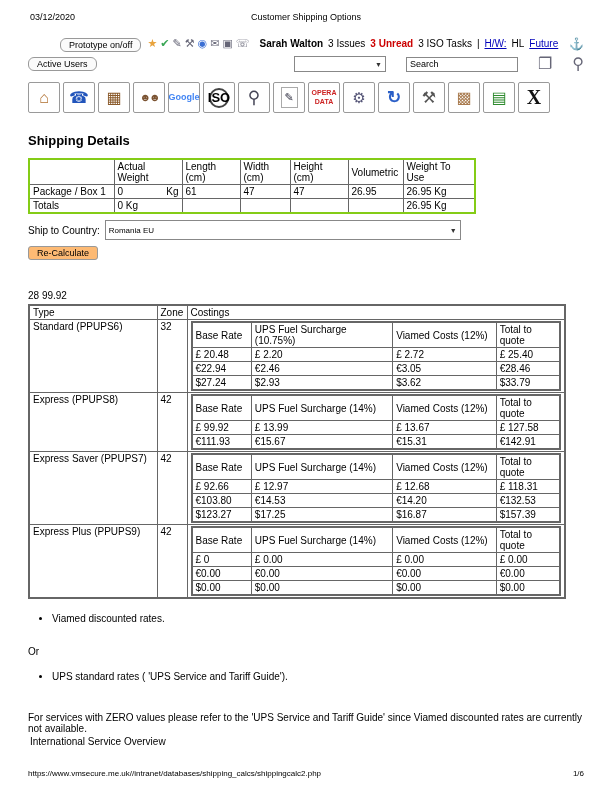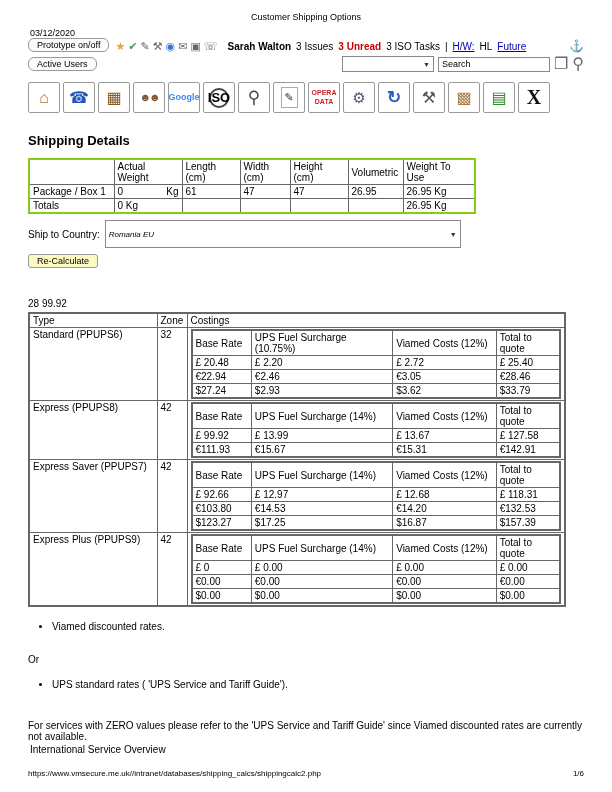--- a/index.html
+++ b/index.html
@@ -4,41 +4,41 @@
 <style>
   * { box-sizing: border-box; }
   body {
     margin: 0; width: 612px; height: 792px; background: #ffffff; color: #000;
     font-family: "Liberation Sans", sans-serif; position: relative; overflow: hidden;
   }
   .page { padding: 12px 28px 0 28px; }
 
   
   .print-header { position: relative; height: 14px; font-size: 9px; }
-  .ph-date { position: absolute; left: 2px; top: 16px; }
+  .ph-date { position: absolute; left: 2px; top: 0; }
   .ph-title { display: block; width: 100%; text-align: center; }
   .print-footer { position: absolute; left: 28px; right: 28px; bottom: 14px;
     display: flex; justify-content: space-between; font-size: 8px; }
 
   
-  .row1 { display: flex; align-items: flex-end; gap: 6px; margin-top: 12px; font-size: 10px; }
+  .row1 { display: flex; align-items: flex-start; gap: 6px; margin-top: 12px; font-size: 10px; margin-left: 32px; }
   .row2 { display: flex; align-items: center; margin-top: 4px; }
   .btn { font-size: 9px; padding: 1px 8px; background: #fbfbfb; border: 1px solid #999;
     border-radius: 6px; font-family: inherit; cursor: pointer; }
   .mini-icons { display: flex; gap: 3px; font-size: 11px; align-items: center; }
   .mi { line-height: 1; color: #667; }
   .mi-star { color: #e8a33d; }
   .mi-check { color: #3aa655; }
   .mi-globe { color: #3b6fd4; }
   .mi-anchor { margin-left: auto; color: #2b5fc7; font-size: 12px; }
   .user-info { display: flex; gap: 5px; align-items: baseline; margin-left: 4px; white-space: nowrap; }
   .uname { font-weight: bold; }
   .link { color: #0000bb; text-decoration: underline; cursor: pointer; }
   .red { color: #cc0000; font-weight: bold; }
-  .right-group { margin-left: auto; display: flex; gap: 4px; align-items: center; }
+  .right-group { margin-left: auto; display: flex; gap: 20px; align-items: center; }
   .fake-select { border: 1px solid #888; background: #fff; display: inline-flex;
     align-items: center; justify-content: space-between; padding: 0 3px; }
   .small-select { width: 92px; height: 16px; font-size: 9px; }
   .arrow { font-size: 7px; color: #333; }
   .search { width: 112px; height: 15px; border: 1px solid #888; font-size: 9px;
     padding: 0 3px; font-family: inherit; }
 
   
   .icon-strip { margin-top: 10px; display: flex; gap: 3px; }
   .iconbox { width: 32px; height: 31px; border: 1px solid #9a9a9a; border-radius: 2px;
@@ -75,22 +75,22 @@
   
   .grid { border-collapse: collapse; }
   .grid th, .grid td { border: 1px solid #666; font-size: 10px; font-weight: normal;
     text-align: left; padding: 1px 3px; height: 14px; }
   .ship-table { border: 2px solid #84cc16; margin-top: 2px; }
   .w0 { width: 85px; } .w1 { width: 68px; } .w2 { width: 58px; } .w3 { width: 50px; }
   .w4 { width: 58px; } .w5 { width: 55px; } .w6 { width: 72px; }
   .split { display: flex; justify-content: space-between; border: none; }
   .split-cell { padding: 1px 3px; }
   .country-row { margin-top: 6px; display: flex; align-items: center; gap: 5px; font-size: 10px; }
-  .country-select { width: 356px; height: 28px; font-size: 8px; font-style: italic; }
-  .recalc { margin-top: 6px; border-radius: 3px; background: #fef9c3; }
+  .country-select { width: 356px; height: 20px; font-size: 8px; }
+  .recalc { margin-top: 6px; border-radius: 3px; background: #fdba74; }
 
   .cost-table { margin-top: 3px; border: 2px solid #666; width: 538px; }
   .t-col { width: 128px; vertical-align: top; }
   .z-col { width: 30px; vertical-align: top; }
   .c-col { vertical-align: top; padding: 2px 2px 9px 3px; }
   .inner { border: 2px solid #666; width: 100%; }
   .cb { width: 60px; } .cf { width: 142px; } .cv { width: 104px; } .cq { width: 64px; }
   .num { text-align: right; }
 </style>
 </head>

